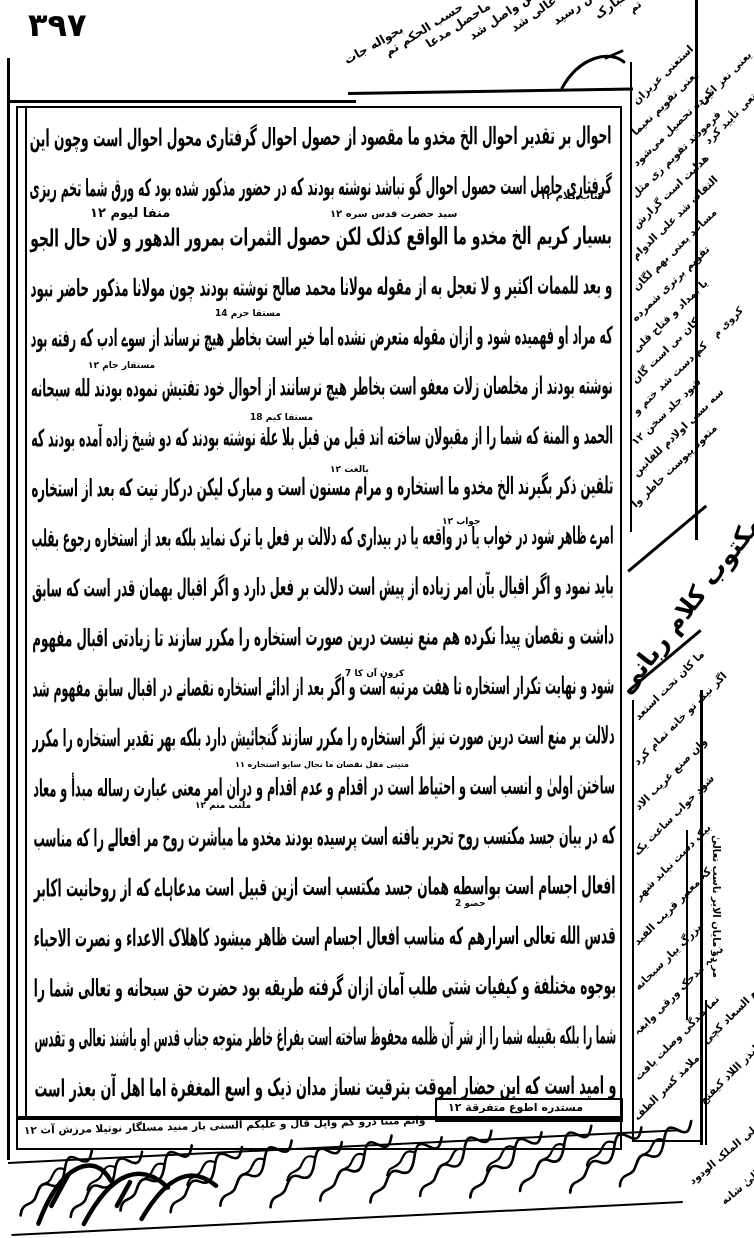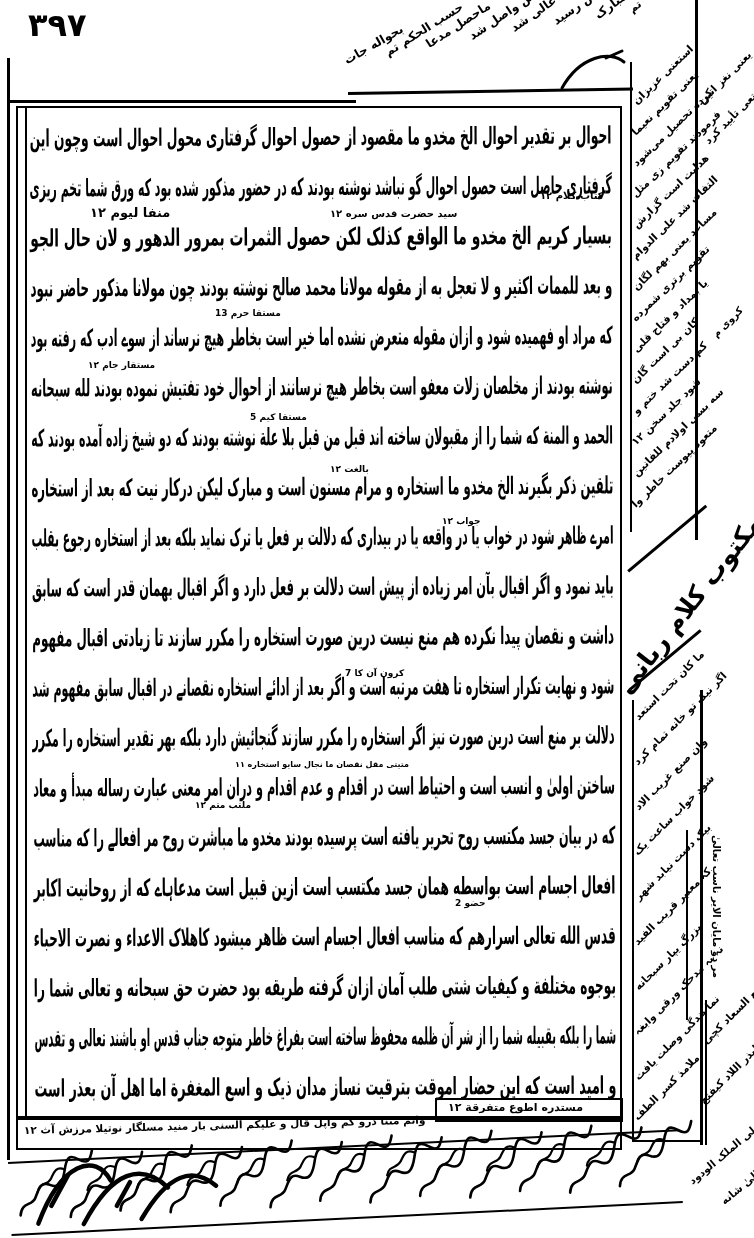--- a/index.html
+++ b/index.html
@@ -145,23 +145,23 @@
       <div class="note" style="left: 470px; top: 30px; font-size: 12px; transform: rotate(-34deg);">بالتماس واصل شد</div>
       <div class="note" style="left: 512px; top: 22px; font-size: 12px; transform: rotate(-35deg);">ملاحظه عالی شد</div>
       <div class="note" style="left: 554px; top: 15px; font-size: 12px; transform: rotate(-35deg);">تم بعرض رسید</div>
       <div class="note" style="left: 596px; top: 9px; font-size: 12px; transform: rotate(-36deg);">بخط مبارک</div>
       <div class="note" style="left: 630px; top: 4px; font-size: 11px; transform: rotate(-38deg);">تم</div>
     </div>
   <div id="interlinear-notes">
       <div class="note" style="left: 90px; top: 205px; font-size: 13px; transform: rotate(0deg);">منفا لیوم ۱۲</div>
       <div class="note" style="left: 330px; top: 196px; font-size: 10px; transform: rotate(0deg); margin-top: 12px;">سید حضرت قدس سره ۱۲</div>
       <div class="note" style="left: 540px; top: 190px; font-size: 10px; transform: rotate(0deg);">کتاب کلام ۱۲</div>
-      <div class="note" style="left: 215px; top: 308px; font-size: 9px; transform: rotate(0deg);">مستقا حرم 13</div>
+      <div class="note" style="left: 215px; top: 308px; font-size: 9px; transform: rotate(0deg);">مستقا حرم 14</div>
       <div class="note" style="left: 88px; top: 360px; font-size: 9px; transform: rotate(0deg); text-align: center;">مستقار جام ۱۲</div>
-      <div class="note" style="left: 250px; top: 412px; font-size: 9px; transform: rotate(0deg);">مستقا کیم 5</div>
+      <div class="note" style="left: 250px; top: 412px; font-size: 9px; transform: rotate(0deg);">مستقا کیم 18</div>
       <div class="note" style="left: 330px; top: 464px; font-size: 9px; transform: rotate(0deg);">بالغت ۱۲</div>
       <div class="note" style="left: 414px; top: 516px; font-size: 9px; transform: rotate(0deg); margin-left: 28px;">جواب ۱۲</div>
       <div class="note" style="left: 345px; top: 668px; font-size: 9px; transform: rotate(0deg);">کرون آن کا 7</div>
       <div class="note" style="left: 235px; top: 760px; font-size: 8px; transform: rotate(0deg);">متیتی مقل نقصان ما نجال سایو استخاره ۱۱</div>
       <div class="note" style="left: 195px; top: 800px; font-size: 9px; transform: rotate(0deg);">ملتب متم ۱۲</div>
       <div class="note" style="left: 455px; top: 898px; font-size: 9px; transform: rotate(0deg);">حضو 2</div>
     </div>
   <div id="margin-top-notes">
       <div class="note" style="left: 634px; top: 96px; font-size: 10.5px; transform: rotate(-44deg);">استعنی عزیزان</div>
       <div class="note" style="left: 633px; top: 127px; font-size: 10.5px; transform: rotate(-44deg);">یعنی تقویم نعیما</div>

